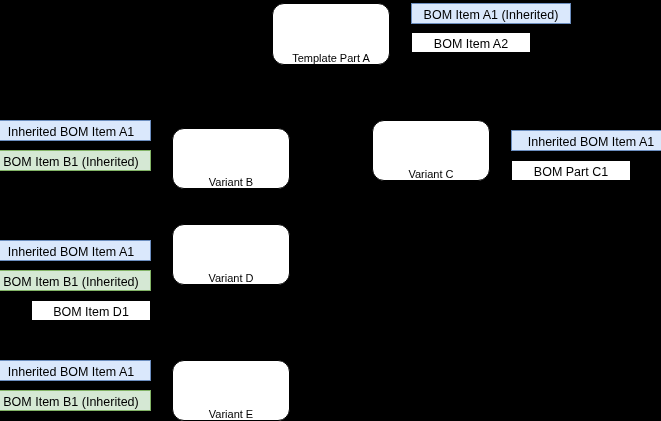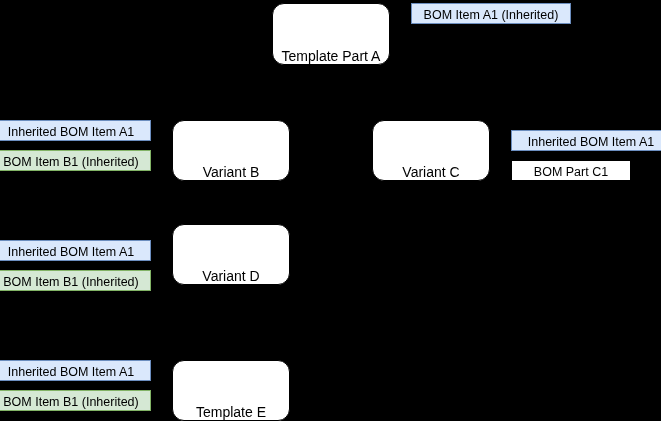--- a/index.html
+++ b/index.html
@@ -23,21 +23,21 @@
     justify-content: center;
     text-align: center;
     color: #000000;
     line-height: 1.1;
   }
   
   .part-node {
     background: #ffffff;
     border: 1px solid #000000;
     border-radius: 12px;
-    font-size: 14px;
+    font-size: 11px;
   }
   
   .bom {
     font-size: 12.5px;
     border: 1px solid #000000;
     background: #ffffff;
     border-radius: 0;
   }
   .bom-inherited-blue {
     background: #dae8fc;
@@ -55,21 +55,24 @@
 </head>
 <body>
 
 <div id="canvas">
     <div class="node part-node" style="left: 272px; top: 3px; width: 118px; height: 62px;">
       <span>Template Part A</span>
     </div>
     <div class="node bom bom-inherited-blue" style="left: 411px; top: 3px; width: 160px; height: 21px;">
       <span>BOM Item A1 (Inherited)</span>
     </div>
-    <div class="node part-node" style="left: 172px; top: 120px; width: 118px; height: 61px;">
+    <div class="node bom bom-plain" style="left: 411px; top: 32px; width: 120px; height: 21px;">
+      <span>BOM Item A2</span>
+    </div>
+    <div class="node part-node" style="left: 172px; top: 128px; width: 118px; height: 61px;">
       <span>Variant B</span>
     </div>
     <div class="node bom bom-inherited-blue" style="left: -9px; top: 120px; width: 160px; height: 21px;">
       <span>Inherited BOM Item A1</span>
     </div>
     <div class="node bom bom-inherited-green" style="left: -9px; top: 150px; width: 160px; height: 21px;">
       <span>BOM Item B1 (Inherited)</span>
     </div>
     <div class="node part-node" style="left: 372px; top: 120px; width: 118px; height: 61px;">
       <span>Variant C</span>
@@ -82,22 +85,25 @@
     </div>
     <div class="node part-node" style="left: 172px; top: 224px; width: 118px; height: 61px;">
       <span>Variant D</span>
     </div>
     <div class="node bom bom-inherited-blue" style="left: -9px; top: 240px; width: 160px; height: 21px;">
       <span>Inherited BOM Item A1</span>
     </div>
     <div class="node bom bom-inherited-green" style="left: -9px; top: 270px; width: 160px; height: 21px;">
       <span>BOM Item B1 (Inherited)</span>
     </div>
+    <div class="node bom bom-plain" style="left: 31px; top: 300px; width: 120px; height: 21px;">
+      <span>BOM Item D1</span>
+    </div>
     <div class="node part-node" style="left: 172px; top: 360px; width: 118px; height: 61px;">
-      <span>Template E</span>
+      <span>Variant E</span>
     </div>
     <div class="node bom bom-inherited-blue" style="left: -9px; top: 360px; width: 160px; height: 21px;">
       <span>Inherited BOM Item A1</span>
     </div>
     <div class="node bom bom-inherited-green" style="left: -9px; top: 390px; width: 160px; height: 21px;">
       <span>BOM Item B1 (Inherited)</span>
     </div>
   </div>
 
 </body></html>

